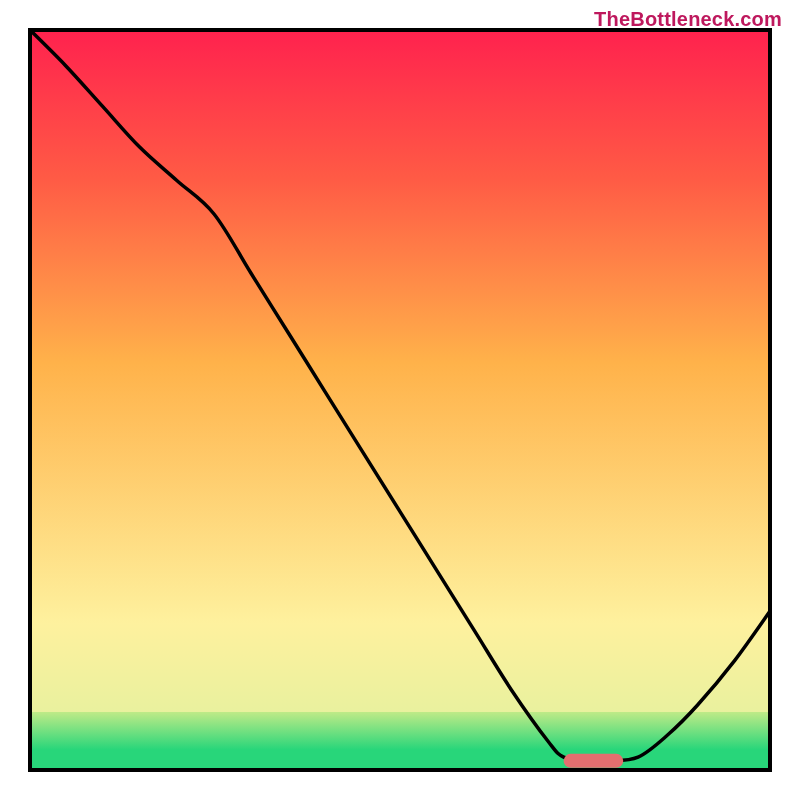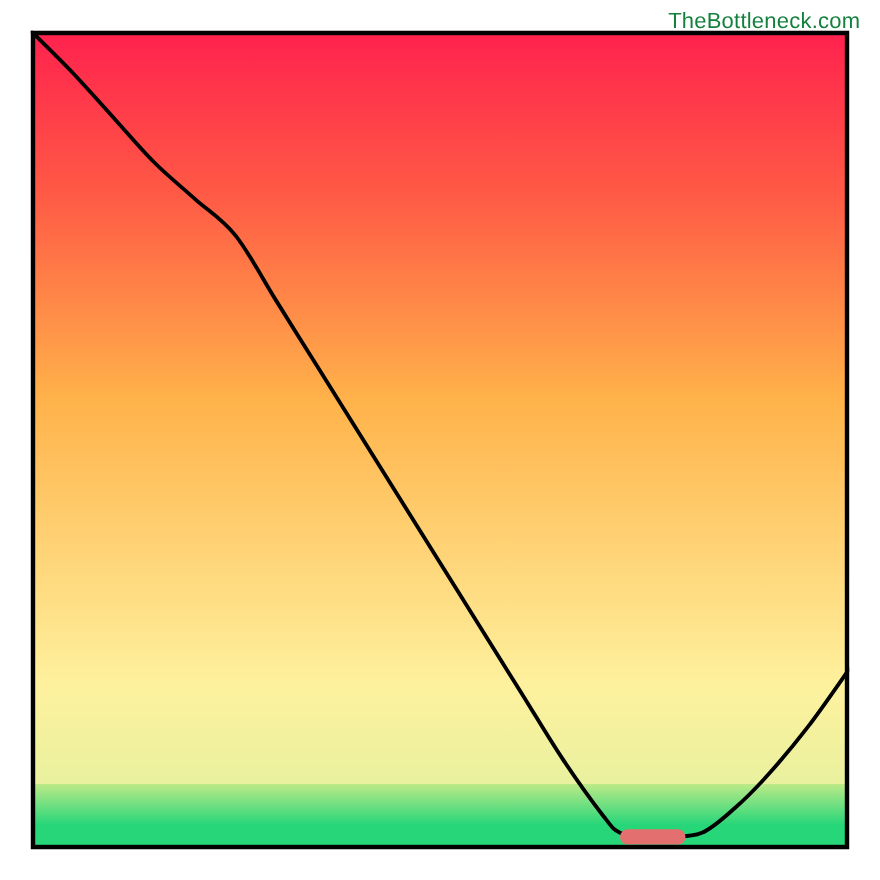--- a/index.html
+++ b/index.html
@@ -8,22 +8,22 @@
     height: 800px;
     background: #ffffff;
     position: relative;
     font-family: Arial, sans-serif;
   }
   .watermark {
     position: absolute;
     top: 8px;
     right: 18px;
     font-size: 20px;
-    color: #15803d;
-    font-weight: normal;
+    color: #be185d;
+    font-weight: bold;
     letter-spacing: 0.2px;
   }
   .plot-area {
     position: absolute;
     left: 28px;
     top: 28px;
     width: 744px;
     height: 744px;
   }
   .plot-area svg {

